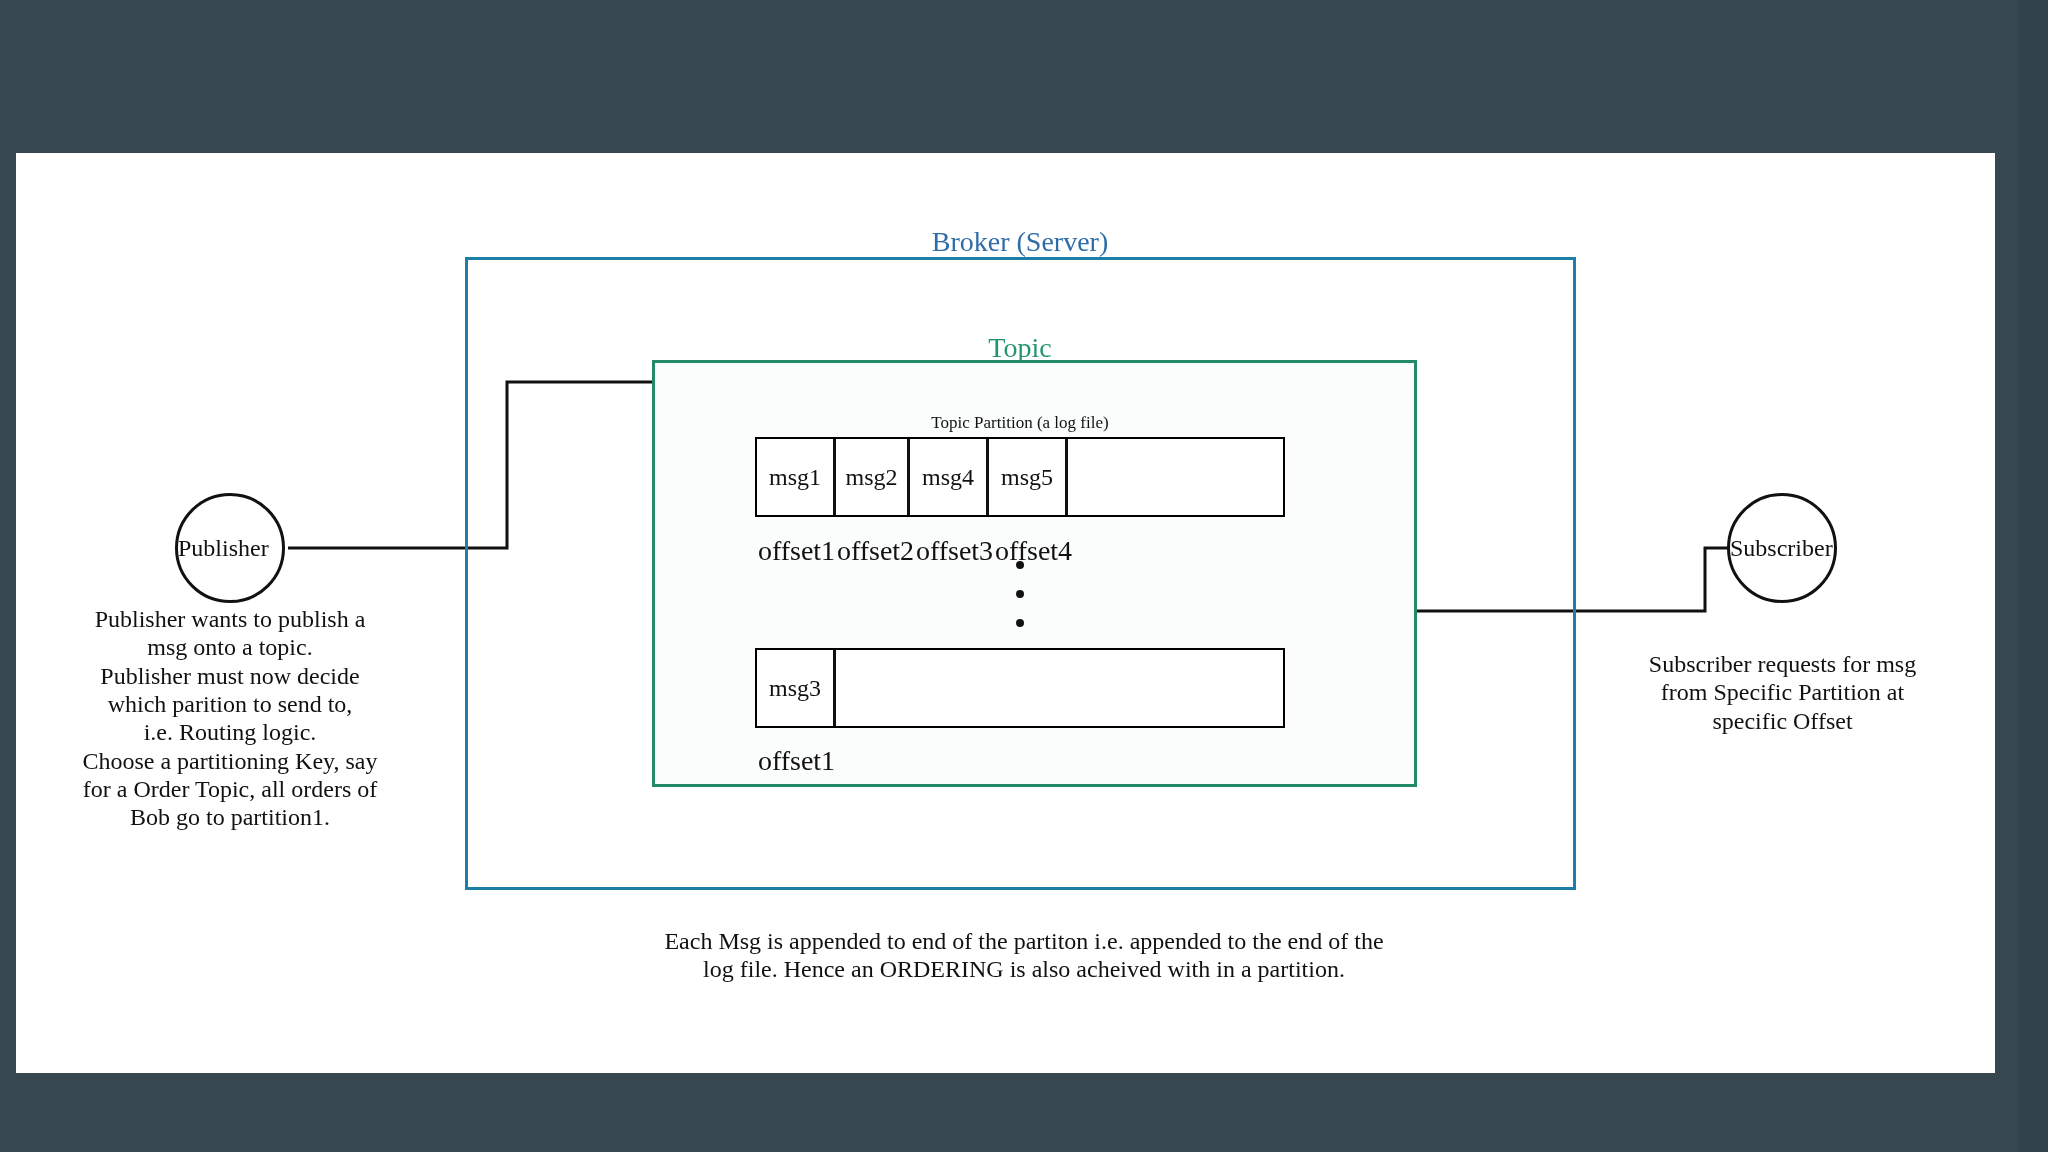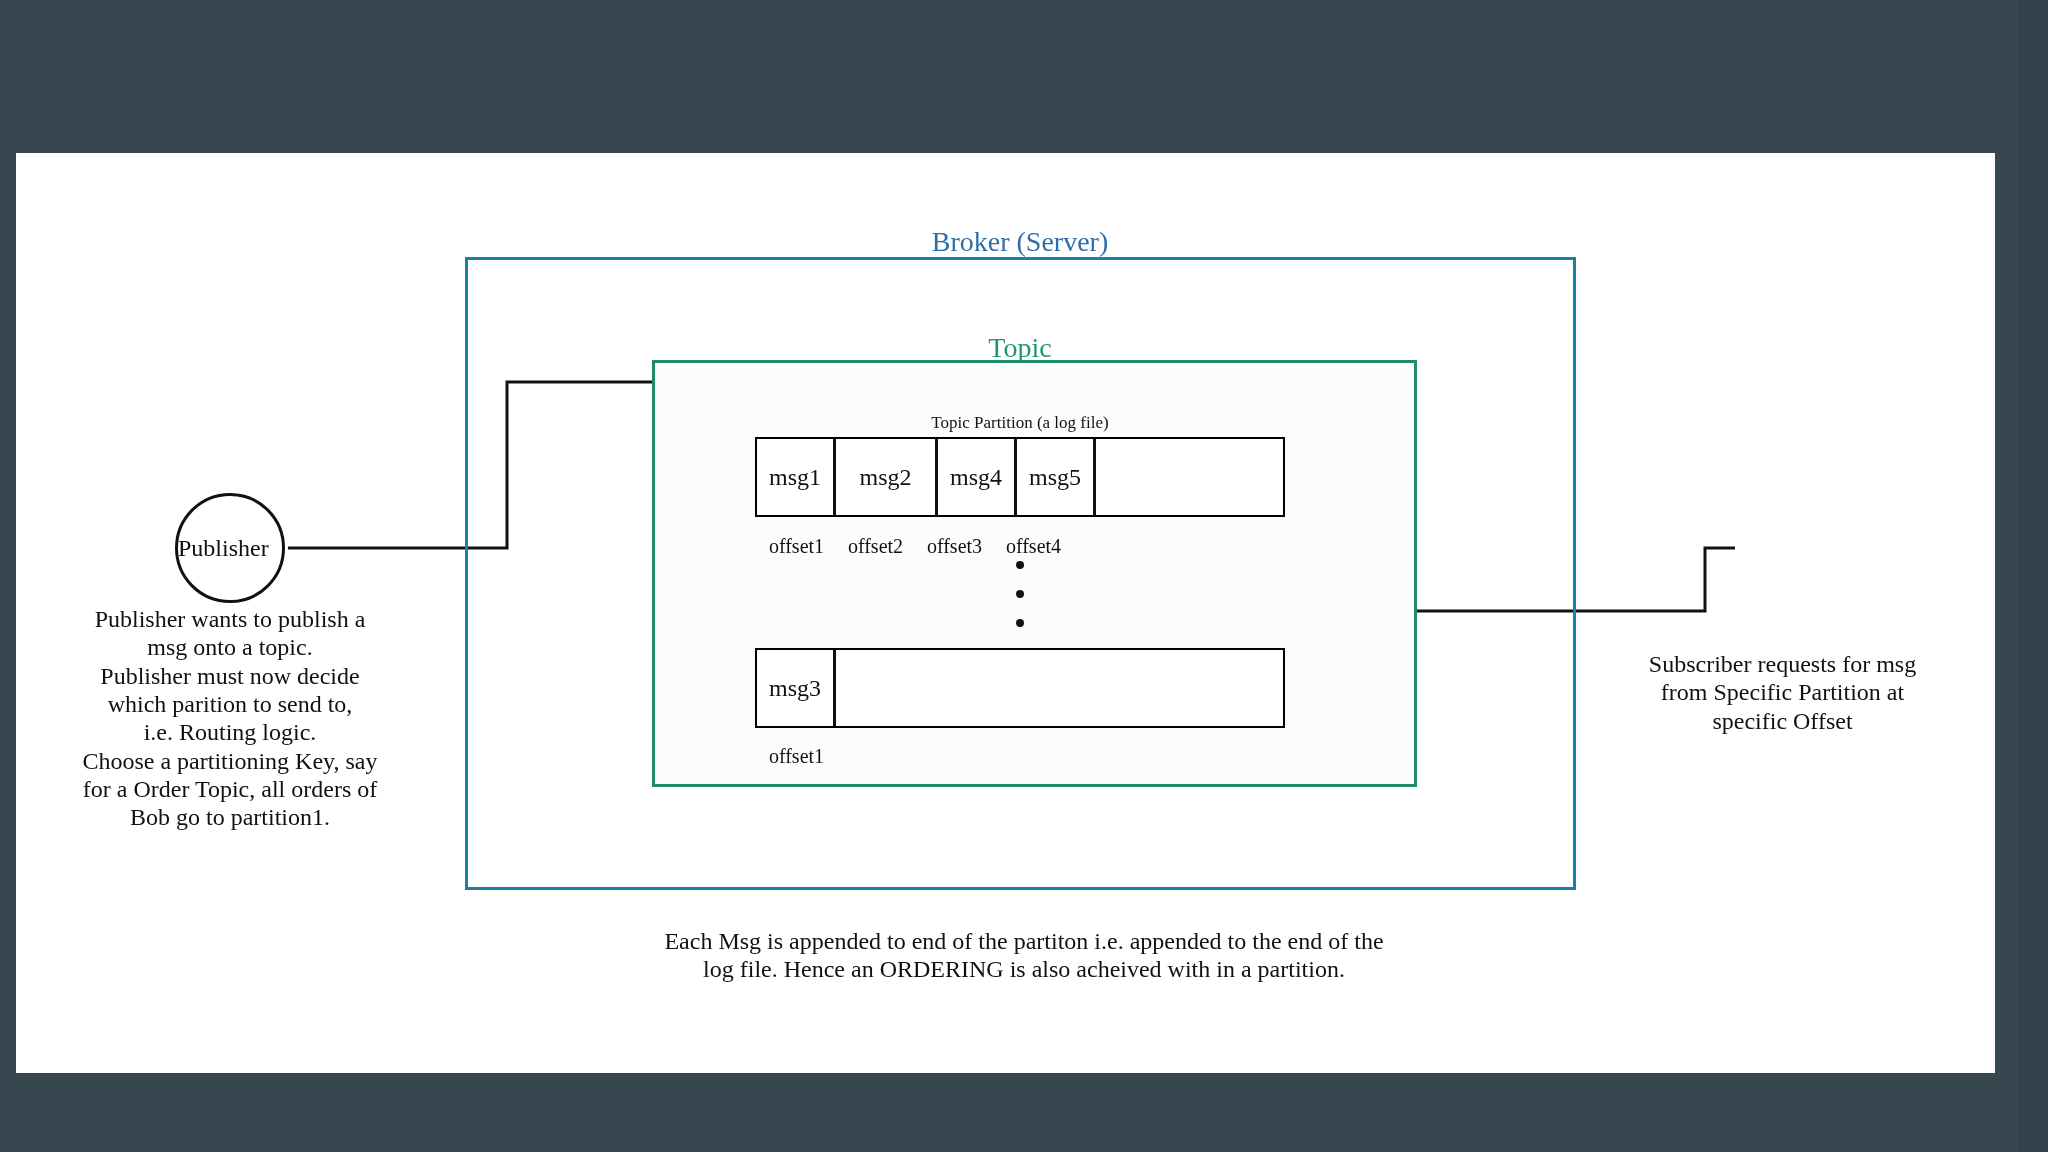--- a/index.html
+++ b/index.html
@@ -119,21 +119,21 @@
     top: 413px;
     transform: translateX(-50%);
     font-size: 17px;
     color: #111111;
     white-space: nowrap;
   }
 
   .offsets {
     position: absolute;
     display: flex;
-    font-size: 20px;
+    font-size: 28px;
     color: #111111;
   }
   #offsets-1 { left: 757px; top: 535px; }
   #offsets-2 { left: 757px; top: 745px; }
   .offset-label {
     width: 79px;
     text-align: center;
   }
 
   .vdots {
@@ -232,21 +232,21 @@
   <div class="box-caption caption-broker">Broker (Server)</div>
   <div class="broker-box"></div>
 
   <div class="box-caption caption-topic">Topic</div>
   <div class="topic-box"></div>
 
   <div class="partition-title">Topic Partition (a log file)</div>
 
   <div class="partition-row" id="partition-1">
     <div class="cell" style="width:79px">msg1</div>
-    <div class="cell" style="width:102px">msg2</div>
+    <div class="cell" style="width:74px">msg2</div>
     <div class="cell" style="width:79px">msg4</div>
     <div class="cell" style="width:79px">msg5</div>
     <div class="cell tail"></div>
   </div>
 
   <div class="offsets" id="offsets-1">
     <span class="offset-label">offset1</span>
     <span class="offset-label">offset2</span>
     <span class="offset-label">offset3</span>
     <span class="offset-label">offset4</span>
@@ -272,19 +272,22 @@
   </div>
   <div class="note" id="publisher-note">Publisher wants to publish a
 msg onto a topic.
 Publisher must now decide
 which parition to send to,
 i.e. Routing logic.
 Choose a partitioning Key,  say
 for a Order Topic, all orders of
 Bob go to partition1.</div>
 
+  <div class="actor" id="subscriber-node">
+    <span>Subscriber</span>
+  </div>
   <div class="note" id="subscriber-note">Subscriber requests for msg
 from Specific Partition at
 specific Offset</div>
 
   <div class="note" id="bottom-note">Each Msg is appended to end of the partiton i.e. appended to the end of the
 log file. Hence an ORDERING is also acheived with in a partition.</div>
 </div>
 
 </body></html>

